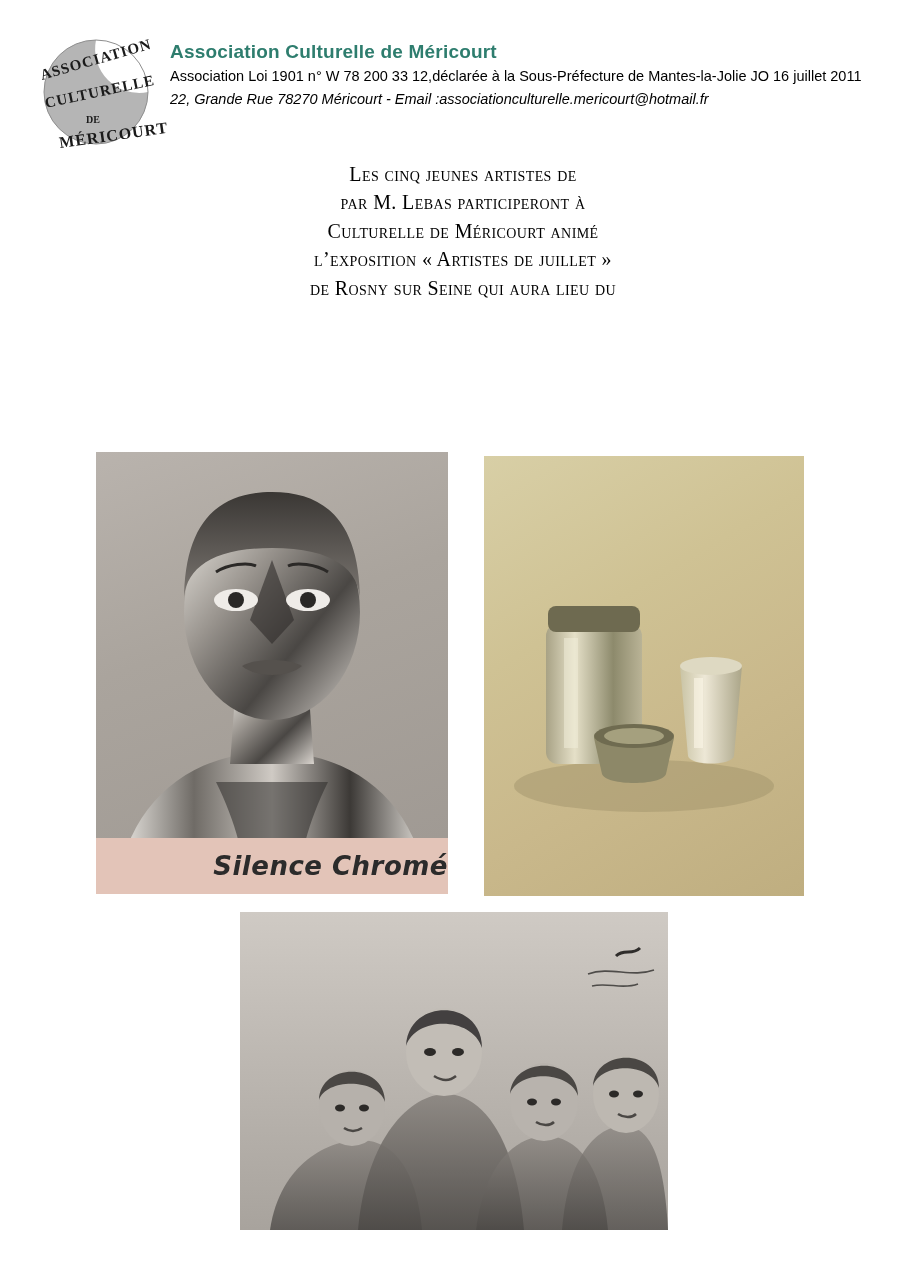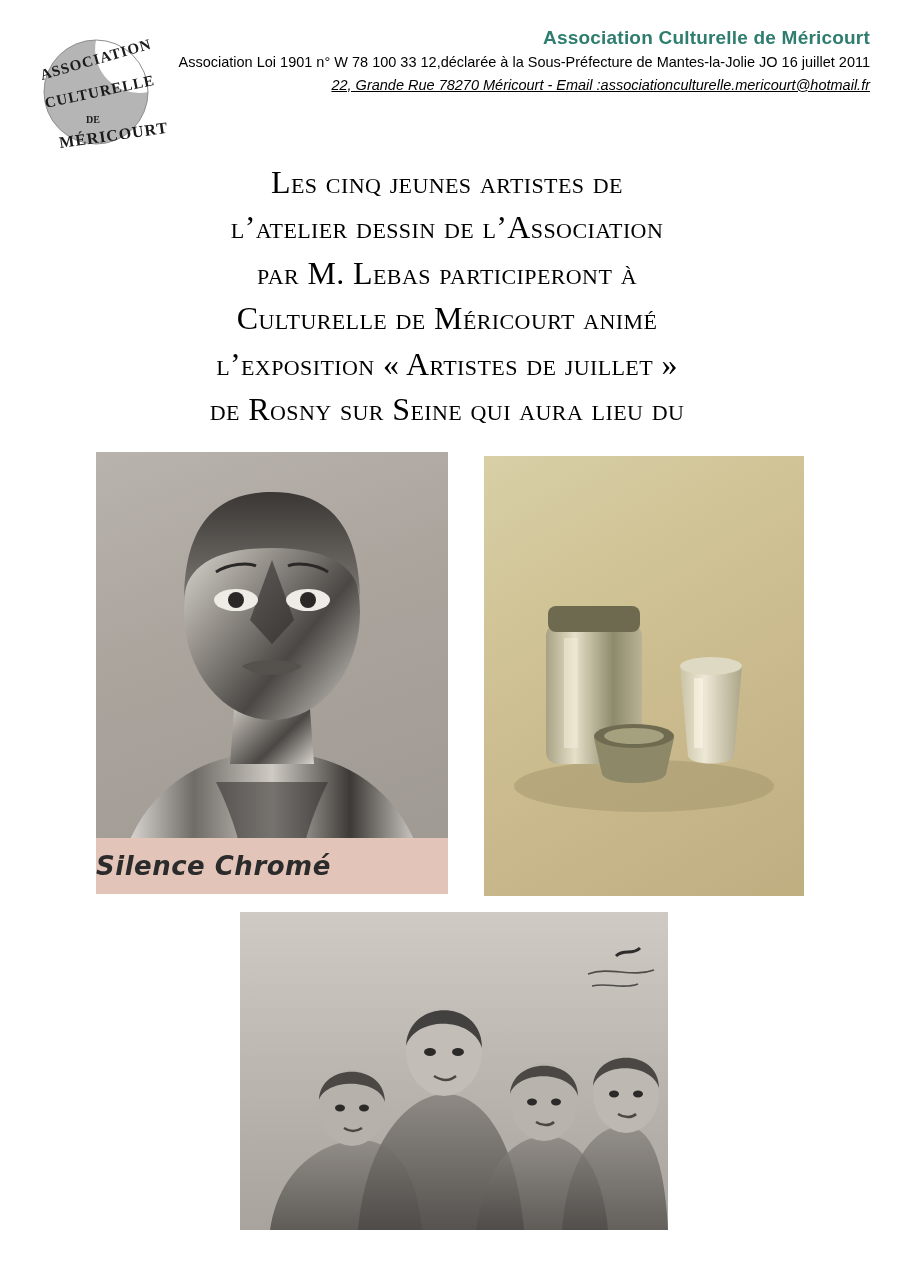--- a/index.html
+++ b/index.html
@@ -27,76 +27,75 @@
     left: 30px;
     top: 22px;
     width: 140px;
     height: 140px;
   }
   .logo svg { display: block; }
 
   .header-text {
     position: absolute;
     left: 170px;
-    top: 26px;
+    top: 40px;
     width: 700px;
-    text-align: right;
+    text-align: left;
   }
   .assoc-title {
     font-size: 19px;
     font-weight: bold;
     color: #2e7d6e;
     letter-spacing: 0.2px;
     line-height: 1.25;
   }
   .assoc-legal {
     font-size: 14.5px;
     color: #000;
     line-height: 1.3;
     margin-top: 3px;
   }
   .assoc-addr {
     font-size: 14.5px;
     font-style: italic;
     color: #000;
     line-height: 1.35;
     margin-top: 4px;
-    text-decoration: underline;
   }
 
   
   .announce {
     position: absolute;
-    left: 52px;
+    left: 68px;
     top: 160px;
     width: 790px;
     text-align: center;
     font-family: "Liberation Serif", serif;
-    font-size: 32px;
+    font-size: 20px;
     line-height: 1.42;
     color: #000;
     font-variant: small-caps;
     letter-spacing: 0.4px;
   }
   .announce .line { white-space: nowrap; }
 
   
   .artworks { position: absolute; left: 0; top: 0; width: 900px; height: 1277px; pointer-events: none; }
   .art { position: absolute; pointer-events: auto; }
 
   
   .art1 {
     left: 96px; top: 452px; width: 352px; height: 442px;
     background: linear-gradient(160deg,#b9b3ad 0%, #aaa49d 40%, #9e9892 100%);
     overflow: hidden;
   }
   .art1 .caption-band {
     position: absolute; left: 0; bottom: 0; width: 100%; height: 56px;
     background: #e3c4b8;
-    display: flex; align-items: center; justify-content: flex-start;
+    display: flex; align-items: center; justify-content: flex-end;
   }
   .art1 .caption-text {
     font-family: "DejaVu Sans", sans-serif;
     font-weight: bold;
     font-style: italic;
     font-size: 26px;
     color: #2b2b2b;
     letter-spacing: 0.5px;
   }
 
@@ -134,28 +133,27 @@
         <text x="12" y="58" font-size="15" transform="rotate(-16 12 58)" letter-spacing="1">ASSOCIATION</text>
         <text x="16" y="86" font-size="15" transform="rotate(-12 16 86)" letter-spacing="1">CULTURELLE</text>
         <text x="56" y="101" font-size="10">DE</text>
         <text x="30" y="126" font-size="16" transform="rotate(-8 30 126)" letter-spacing="1">MÉRICOURT</text>
       </g>
     </svg>
   </div>
 
   <div class="header-text">
     <div class="assoc-title">Association Culturelle de Méricourt</div>
-    <div class="assoc-legal">Association Loi 1901 n° W 78 100 33 12,déclarée à la Sous-Préfecture de Mantes-la-Jolie JO 16 juillet 2011</div>
+    <div class="assoc-legal">Association Loi 1901 n° W 78 200 33 12,déclarée à la Sous-Préfecture de Mantes-la-Jolie JO 16 juillet 2011</div>
     <div class="assoc-addr">22, Grande Rue 78270 Méricourt - Email :associationculturelle.mericourt@hotmail.fr</div>
   </div>
 </div>
 
 <div class="announce">
   <div class="line">Les cinq jeunes artistes de</div>
-  <div class="line">l’atelier dessin de l’Association</div>
   <div class="line">par M. Lebas participeront à</div>
   <div class="line">Culturelle de Méricourt animé</div>
   <div class="line">l’exposition « Artistes de juillet »</div>
   <div class="line">de Rosny sur Seine qui aura lieu du</div>
 </div>
 
 <div class="artworks">
 
   <div class="art art1">
     <svg viewBox="0 0 352 442" width="352" height="442" aria-hidden="true">

